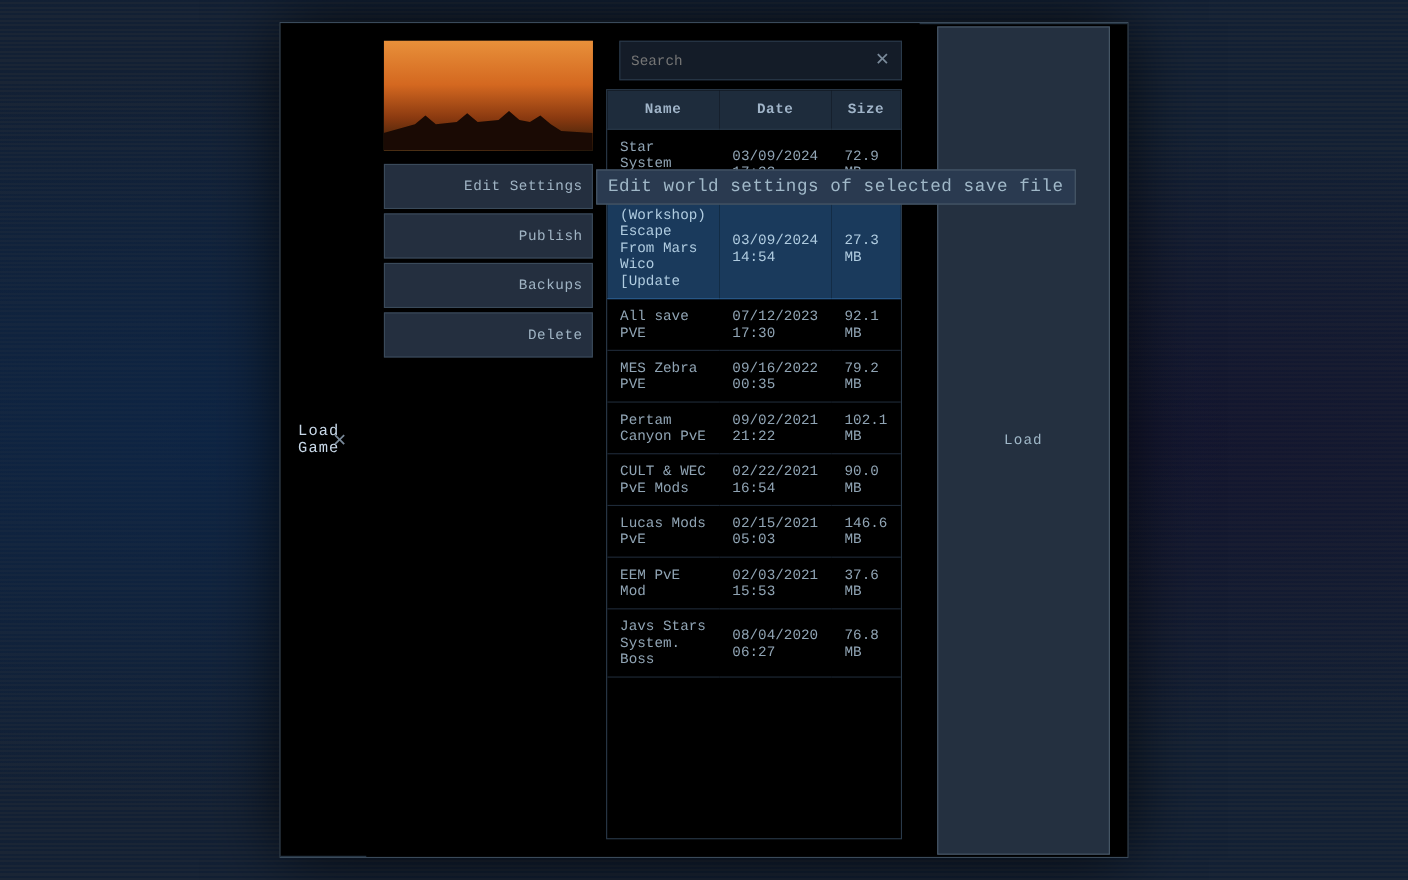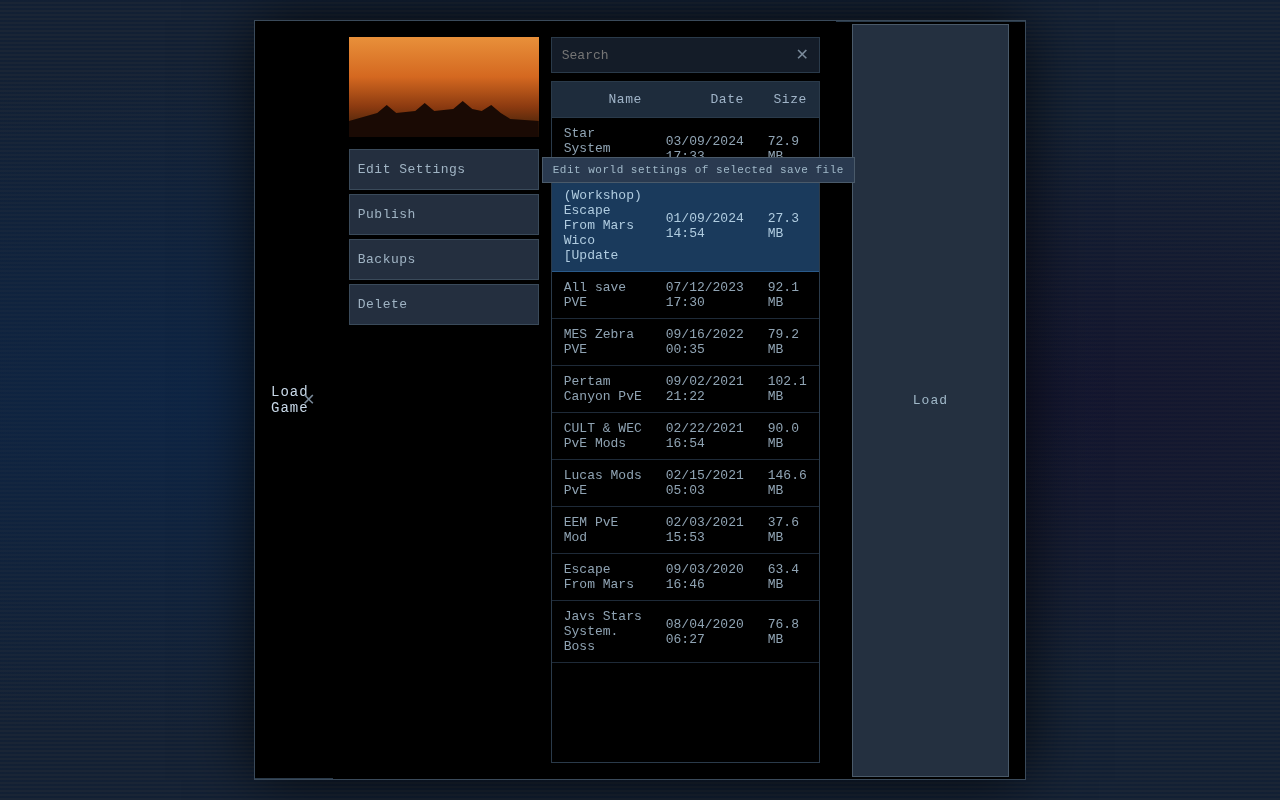--- a/index.html
+++ b/index.html
@@ -122,21 +122,21 @@
       left: 0;
       right: 0;
       height: 40px;
       background: #1a0a04;
       clip-path: polygon(0 100%, 0 60%, 15% 40%, 20% 20%, 25% 40%, 35% 35%, 40% 15%, 45% 35%, 55% 30%, 60% 10%, 65% 30%, 70% 35%, 75% 20%, 80% 40%, 85% 55%, 100% 60%, 100% 100%);
     }
 
     .sidebar-btn {
       display: flex;
       align-items: center;
-      justify-content: flex-start;
+      justify-content: flex-end;
       padding: 12px 8px;
       background: #242f3f;
       border: 1px solid #3a4a5a;
       color: #a0b4c4;
       font-family: 'Courier New', Courier, monospace;
       font-size: 13px;
       cursor: pointer;
       letter-spacing: 0.5px;
       text-align: center;
       position: relative;
@@ -145,21 +145,21 @@
     
     .tooltip {
       position: absolute;
       left: 100%;
       top: 50%;
       transform: translateY(-50%);
       margin-left: 4px;
       background: #2a3a50;
       border: 1px solid #4a5a6a;
       color: #a0b8c8;
-      font-size: 11px;
+      font-size: 16px;
       padding: 6px 10px;
       white-space: nowrap;
       z-index: 100;
       pointer-events: none;
     }
 
     
     .right-panel {
       flex: 1;
       display: flex;
@@ -168,20 +168,21 @@
     }
 
     
     .search-bar {
       display: flex;
       align-items: center;
       background: #141c28;
       border: 1px solid #2a3a4a;
       padding: 0 10px;
       height: 36px;
+      margin-left: 12px;
     }
 
     .search-input {
       flex: 1;
       background: none;
       border: none;
       outline: none;
       color: #8a9aaa;
       font-family: 'Courier New', Courier, monospace;
       font-size: 13px;
@@ -209,23 +210,23 @@
       border-collapse: collapse;
     }
 
     thead tr {
       background: #1e2c3c;
       border-bottom: 1px solid #2a3a4a;
     }
 
     thead th {
       padding: 10px 12px;
-      text-align: right;
+      text-align: center;
       color: #a0b4c8;
-      font-weight: normal;
+      font-weight: bold;
       font-size: 13px;
       letter-spacing: 0.5px;
     }
 
     thead th:nth-child(2) { width: 160px; }
     thead th:nth-child(3) { width: 90px; }
 
     tbody tr {
       border-bottom: 1px solid #1e2a38;
       cursor: pointer;
@@ -327,21 +328,21 @@
             </tr>
           </thead>
           <tbody id="table-body">
           <tr>
                 <td>Star System Creative</td>
                 <td>03/09/2024 17:33</td>
                 <td>72.9 MB</td>
               </tr>
               <tr class="selected">
                 <td>(Workshop) Escape From Mars Wico [Update</td>
-                <td>01/09/2024 14:54</td>
+                <td>03/09/2024 14:54</td>
                 <td>27.3 MB</td>
               </tr>
               <tr>
                 <td>All save PVE</td>
                 <td>07/12/2023 17:30</td>
                 <td>92.1 MB</td>
               </tr>
               <tr>
                 <td>MES Zebra PVE</td>
                 <td>09/16/2022 00:35</td>
@@ -361,25 +362,20 @@
                 <td>Lucas Mods PvE</td>
                 <td>02/15/2021 05:03</td>
                 <td>146.6 MB</td>
               </tr>
               <tr>
                 <td>EEM PvE Mod</td>
                 <td>02/03/2021 15:53</td>
                 <td>37.6 MB</td>
               </tr>
               <tr>
-                <td>Escape From Mars</td>
-                <td>09/03/2020 16:46</td>
-                <td>63.4 MB</td>
-              </tr>
-              <tr>
                 <td>Javs Stars System. Boss</td>
                 <td>08/04/2020 06:27</td>
                 <td>76.8 MB</td>
               </tr>
             </tbody>
         </table>
       </div>
 
     </div>
   </div>

